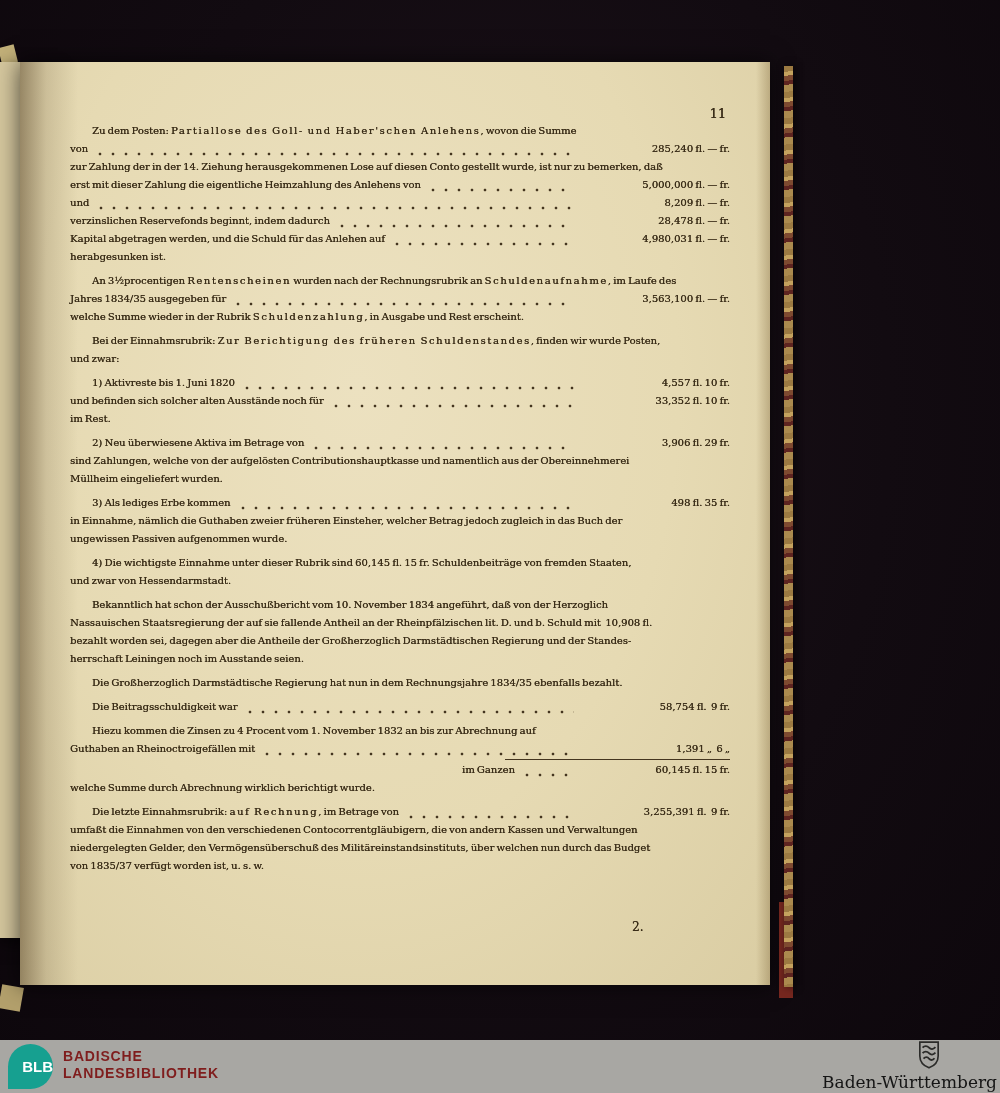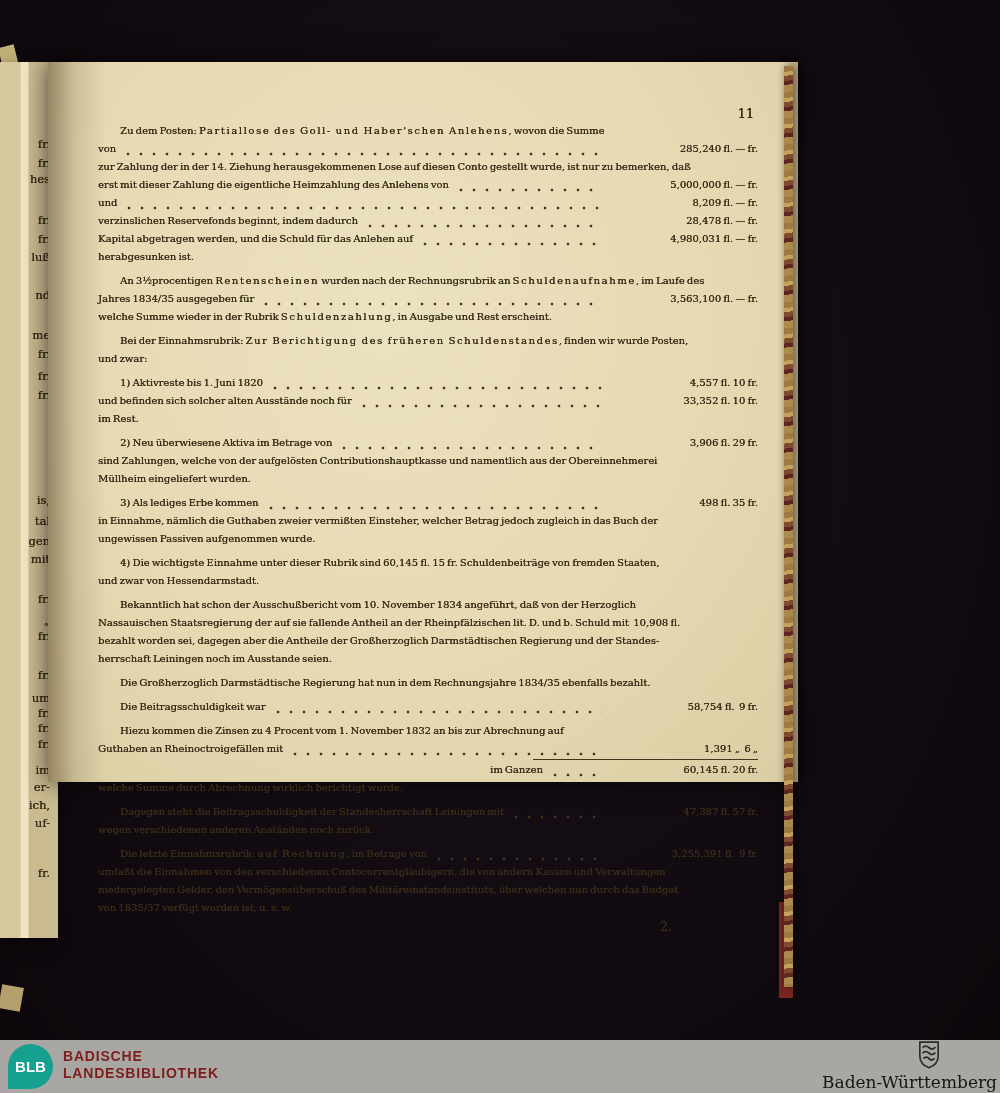--- a/index.html
+++ b/index.html
@@ -9,21 +9,21 @@
   .stage{position:absolute;inset:0;width:1000px;height:1093px;}
 
   
   .left-page{position:absolute;left:0;top:62px;width:58px;height:876px;
      background:linear-gradient(90deg,#d5c79e 0 20px,#efe5c2 21px 28px,#c9ba90 29px 34px);
      box-shadow:0 6px 14px rgba(0,0,0,.55);}
   .frag{position:absolute;right:8px;white-space:pre;font-size:11.5px;color:#3a2d18;
      text-shadow:.2px 0 0 currentColor;}
 
   
-  .book-page{position:absolute;left:48px;top:62px;width:750px;height:720px;
+  .book-page{position:absolute;left:20px;top:62px;width:750px;height:923px;
      background:radial-gradient(ellipse at 45% 35%, #ece1c0 0%, #e6dab3 55%, #dacda3 100%);
      box-shadow:0 0 22px rgba(0,0,0,.65);}
   .book-page::before{content:"";position:absolute;left:0;top:0;bottom:0;width:58px;
      background:linear-gradient(90deg,rgba(76,56,28,.5),rgba(76,56,28,.16) 45%,transparent);pointer-events:none;}
   .book-page::after{content:"";position:absolute;right:0;top:0;bottom:0;width:14px;
      background:linear-gradient(270deg,rgba(120,95,50,.35),transparent);pointer-events:none;}
 
   .fore-edge{position:absolute;left:784px;top:66px;width:9px;height:921px;
      background:repeating-linear-gradient(172deg,#9c7a42 0 6px,#c4a25e 6px 10px,#7e4a30 10px 15px,#5e2420 15px 19px,#ab8a4e 19px 26px);
      box-shadow:2px 0 8px rgba(0,0,0,.6);}
@@ -46,21 +46,21 @@
      background-image:radial-gradient(circle at 6px 9px, #44351f 1.1px, transparent 1.7px);
      background-size:13px 13px;background-repeat:repeat-x;}
   .amount{min-width:150px;text-align:right;}
   .sum-rule{width:225px;margin:1px 0 1px auto;border-bottom:1.5px solid #44351f;}
   .sig{position:absolute;left:612px;top:858px;font-size:12px;color:#3a2d18;
      text-shadow:.2px 0 0 currentColor;}
 
   
   .footer{position:absolute;left:0;top:1040px;width:1000px;height:53px;background:#a8a7a3;}
   .blb-logo{position:absolute;left:8px;top:4px;width:45px;height:45px;background:#16a090;
-     border-radius:50% 50% 50% 0;display:flex;align-items:center;justify-content:center;}
+     border-radius:50% 50% 50% 0;display:flex;align-items:center;justify-content:flex-end;}
   .blb-logo span{color:#ffffff;font-family:"Liberation Sans",sans-serif;font-weight:bold;font-size:15px;}
   .library-name{position:absolute;left:63px;top:8px;font-family:"Liberation Sans",sans-serif;
      font-weight:bold;font-size:14px;letter-spacing:.8px;color:#7f1d1d;line-height:17px;}
   .bw-mark{position:absolute;left:918px;top:1px;width:22px;height:28px;}
   .bw-label{position:absolute;right:3px;bottom:1px;font-family:"DejaVu Serif",serif;
      font-size:17px;color:#151515;}
 </style>
 </head>
 <body>
 
@@ -198,21 +198,21 @@
             <span>Müllheim eingeliefert wurden.</span>
           </div>
         </div>
         <div class="para">
           <div class="line indent">
             <span>3) Als lediges Erbe kommen</span>
             <span class="leader"></span>
             <span class="amount">498 fl. 35 fr.</span>
           </div>
           <div class="line">
-            <span>in Einnahme, nämlich die Guthaben zweier vermißten Einsteher, welcher Betrag jedoch zugleich in das Buch der</span>
+            <span>in Einnahme, nämlich die Guthaben zweier früheren Einsteher, welcher Betrag jedoch zugleich in das Buch der</span>
           </div>
           <div class="line">
             <span>ungewissen Passiven aufgenommen wurde.</span>
           </div>
         </div>
         <div class="para">
           <div class="line indent">
             <span>4) Die wichtigste Einnahme unter dieser Rubrik sind 60,145 fl. 15 fr. Schuldenbeiträge von fremden Staaten,</span>
           </div>
           <div class="line">
@@ -251,34 +251,24 @@
           </div>
           <div class="line">
             <span>Guthaben an Rheinoctroigefällen mit</span>
             <span class="leader"></span>
             <span class="amount">1,391 „  6 „</span>
           </div>
           <div class="sum-rule"></div>
           <div class="line sum">
             <span>im Ganzen</span>
             <span class="leader"></span>
-            <span class="amount">60,145 fl. 20 fr.</span>
+            <span class="amount">60,145 fl. 15 fr.</span>
           </div>
           <div class="line">
             <span>welche Summe durch Abrechnung wirklich berichtigt wurde.</span>
-          </div>
-        </div>
-        <div class="para">
-          <div class="line indent">
-            <span>Dagegen steht die Beitragsschuldigkeit der Standesherrschaft Leiningen mit</span>
-            <span class="leader"></span>
-            <span class="amount">47,387 fl. 57 fr.</span>
-          </div>
-          <div class="line">
-            <span>wegen verschiedenen anderen Anständen noch zurück.</span>
           </div>
         </div>
         <div class="para">
           <div class="line indent">
             <span>Die letzte Einnahmsrubrik: </span>
             <span class="sp">auf Rechnung</span>
             <span>, im Betrage von</span>
             <span class="leader"></span>
             <span class="amount">3,255,391 fl.  9 fr.</span>
           </div>

